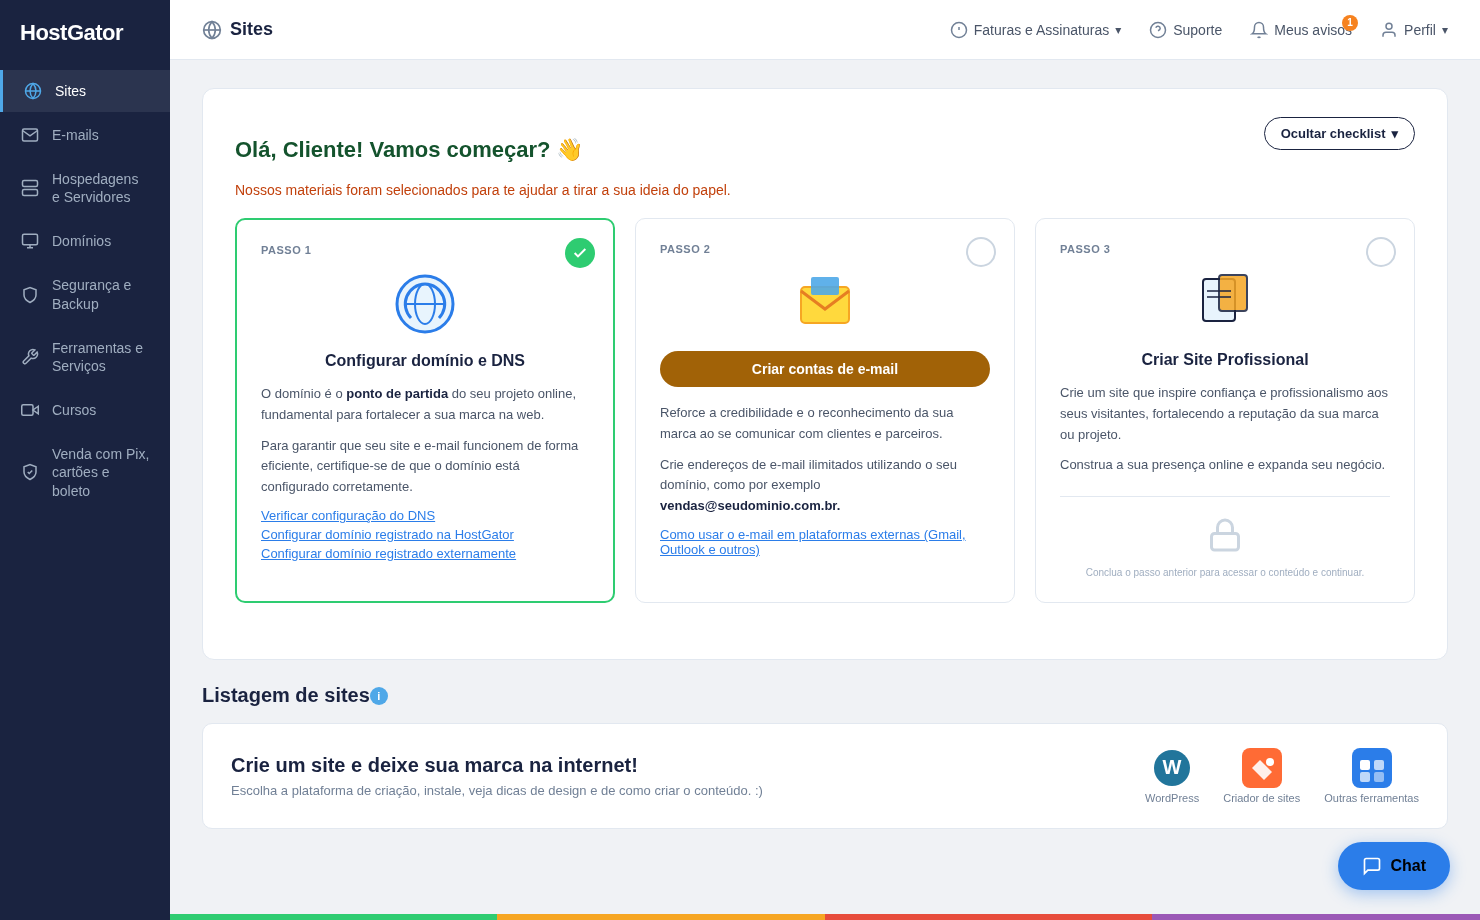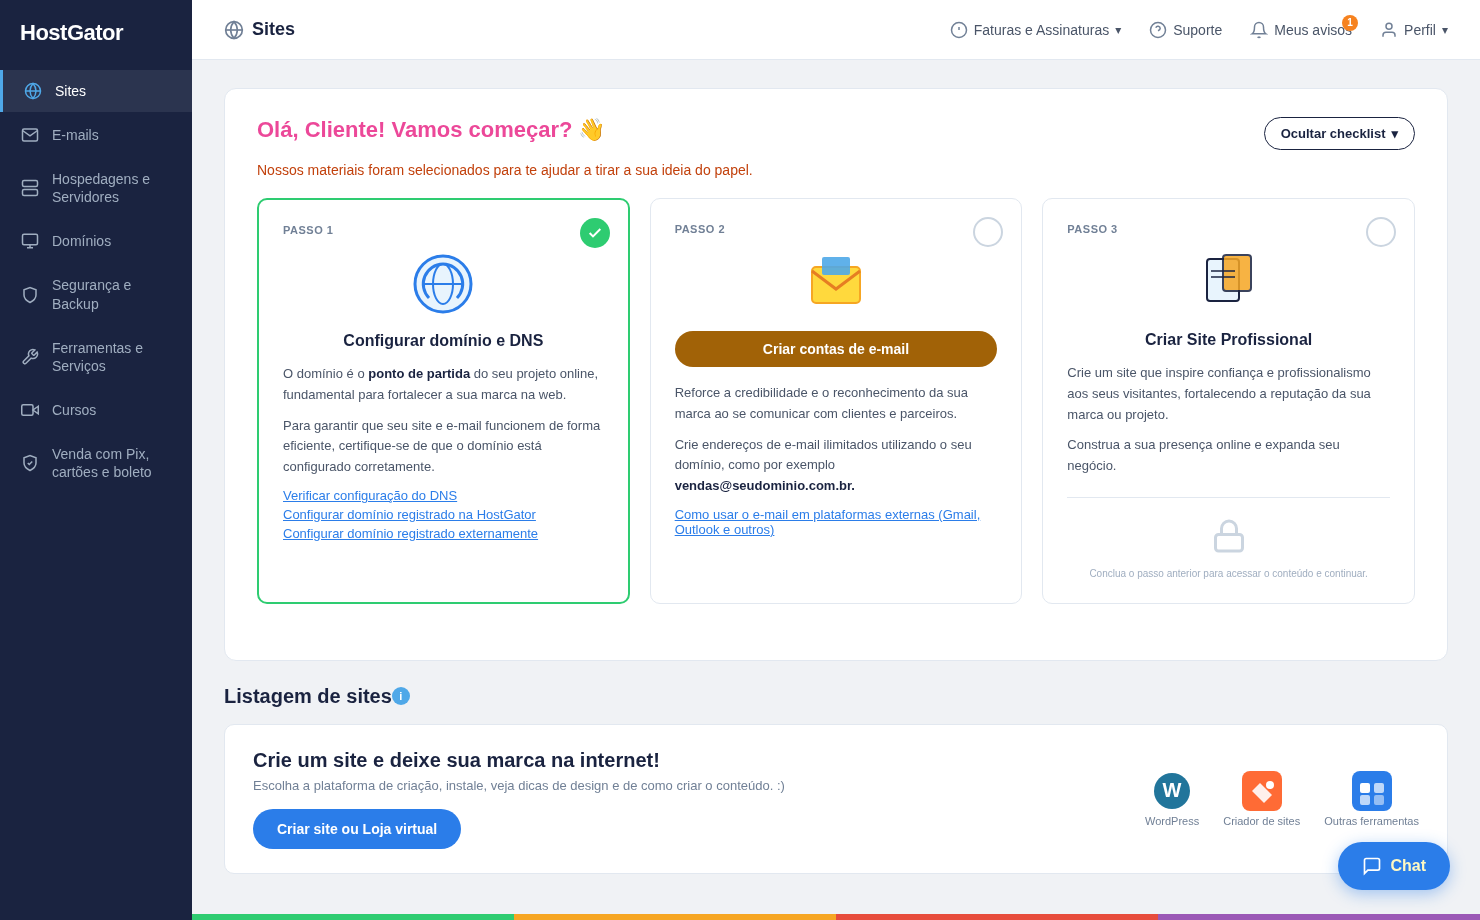--- a/index.html
+++ b/index.html
@@ -1,20 +1,20 @@
 <!DOCTYPE html>
 <html><head>
   <meta charset="utf-8">
   <style>
     * { box-sizing: border-box; margin: 0; padding: 0; }
     body { font-family: -apple-system, BlinkMacSystemFont, 'Segoe UI', sans-serif; background: #f0f2f5; display: flex; height: 920px; overflow: hidden; }
 
     
     .sidebar {
-      width: 192px;
+      width: 170px;
       background: #1a2340;
       color: #fff;
       display: flex;
       flex-direction: column;
       flex-shrink: 0;
       height: 100%;
     }
     .sidebar-logo {
       padding: 20px 20px 24px;
       font-size: 22px;
@@ -86,21 +86,21 @@
     }
 
     
     .content { padding: 28px 32px; flex: 1; }
 
     
     .checklist-header {
       display: flex; align-items: flex-start; justify-content: space-between;
       margin-bottom: 20px;
     }
-    .checklist-title { font-size: 22px; font-weight: 700; color: #ec4899; }
+    .checklist-title { font-size: 22px; font-weight: 700; color: #14532d; margin-top: 20px; }
     .checklist-subtitle { font-size: 14px; color: #c2410c; margin-top: 19px; text-align: center; }
     .ocultar-btn {
       border: 1.5px solid #1a2340;
       background: #fff;
       color: #1a2340;
       font-size: 13px;
       font-weight: 600;
       padding: 8px 16px;
       border-radius: 20px;
       cursor: pointer;
@@ -198,21 +198,21 @@
       cursor: pointer;
       margin-top: 16px;
     }
 
     
     .chat-btn {
       position: fixed;
       bottom: 30px;
       right: 30px;
       background: #2b7de9;
-      color: #fef9c3;
+      color: #000000;
       border: none;
       border-radius: 28px;
       padding: 14px 24px;
       font-size: 16px;
       font-weight: 600;
       cursor: pointer;
       display: flex; align-items: center; gap: 8px;
       box-shadow: 0 4px 16px rgba(43,125,233,0.4);
     }
 
@@ -456,21 +456,20 @@
 
     <div>
       <div class="section-title">
         <span>Listagem de sites</span>
         <div class="info-icon">i</div>
       </div>
       <div class="listing-card">
         <div class="listing-left">
           <div class="listing-title">Crie um site e deixe sua marca na internet!</div>
           <div class="listing-subtitle">Escolha a plataforma de criação, instale, veja dicas de design e de como criar o conteúdo. :)</div>
-          <button class="listing-cta">Criar site ou Loja virtual</button>
         </div>
         <div class="listing-right">
           <div class="platform-item">
             <svg width="40" height="40" viewBox="0 0 40 40">
               <circle cx="20" cy="20" r="18" fill="#21759b"></circle>
               <text x="20" y="26" text-anchor="middle" fill="#fff" font-size="20" font-weight="bold">W</text>
             </svg>
             <span>WordPress</span>
           </div>
           <div class="platform-item">

